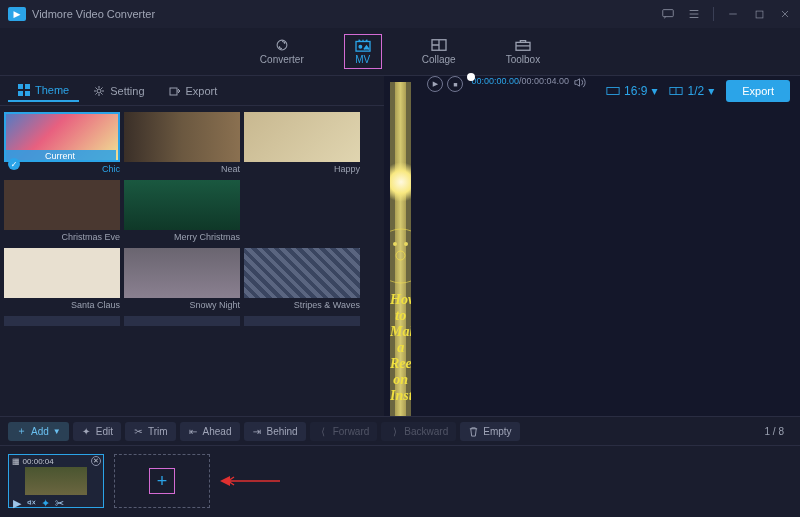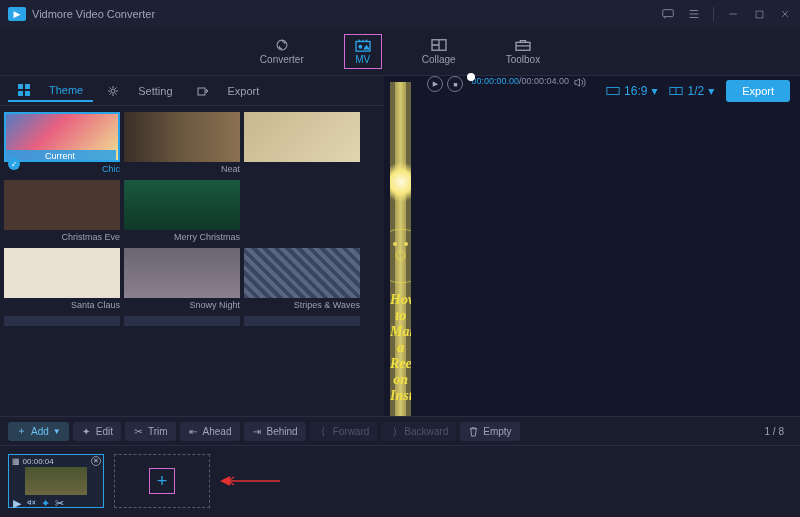--- a/index.html
+++ b/index.html
@@ -18,21 +18,21 @@
 .mainnav-item.active { color: #2ba4e8; border: 1px solid #d46bd4; padding: 3px 9px; }
 .mainnav-icon { width: 18px; height: 14px; }
 .mainnav-label { font-size: 10px; }
 
 
 .content { display: flex; height: 340px; }
 
 
 .left { width: 384px; display: flex; flex-direction: column; }
 .subtabs { height: 30px; display: flex; align-items: center; gap: 4px; padding: 0 8px; border-bottom: 1px solid #2a2d42; }
-.subtab { display: flex; align-items: center; gap: 19px; padding: 4px 10px; cursor: pointer; color: #9aa0b0; font-size: 11px; }
+.subtab { display: flex; align-items: center; gap: 5px; padding: 4px 10px; cursor: pointer; color: #9aa0b0; font-size: 11px; }
 .subtab.active { color: #2ba4e8; border-bottom: 2px solid #2ba4e8; }
 .subtab-icon { width: 12px; height: 12px; display: inline-flex; }
 
 .theme-grid { flex: 1; overflow: hidden; padding: 6px 4px; }
 .theme-row { display: flex; gap: 4px; margin-bottom: 2px; }
 .theme-item { width: 116px; }
 .theme-thumb { width: 116px; height: 50px; background: #2a3048; position: relative; overflow: hidden; }
 .theme-thumb.current::after { content: ''; position: absolute; inset: 0; border: 2px solid #2ba4e8; pointer-events: none; }
 .current-label { position: absolute; bottom: 0; left: 0; right: 4px; background: rgba(40,160,230,0.85); color: #fff; font-size: 9px; text-align: center; padding: 1px 0; }
 .check-badge { position: absolute; bottom: -8px; left: 4px; width: 12px; height: 12px; background: #2ba4e8; border-radius: 50%; display: flex; align-items: center; justify-content: center; color: #fff; font-size: 8px; }
@@ -210,20 +210,21 @@
               <div class="check-badge">✓</div>
             </div>
           <div class="theme-label active">Chic</div>
         </div>
         <div class="theme-item">
           <div class="theme-thumb tg-neat"></div>
           <div class="theme-label">Neat</div>
         </div>
         <div class="theme-item">
           <div class="theme-thumb tg-happy"></div>
+          <div class="theme-label">Happy</div>
         </div>
       </div>
       <div class="theme-row">
         <div class="theme-item">
           <div class="theme-thumb tg-xmas1"></div>
           <div class="theme-label">Christmas Eve</div>
         </div>
         <div class="theme-item">
           <div class="theme-thumb tg-xmas2"></div>
           <div class="theme-label">Merry Christmas</div>

